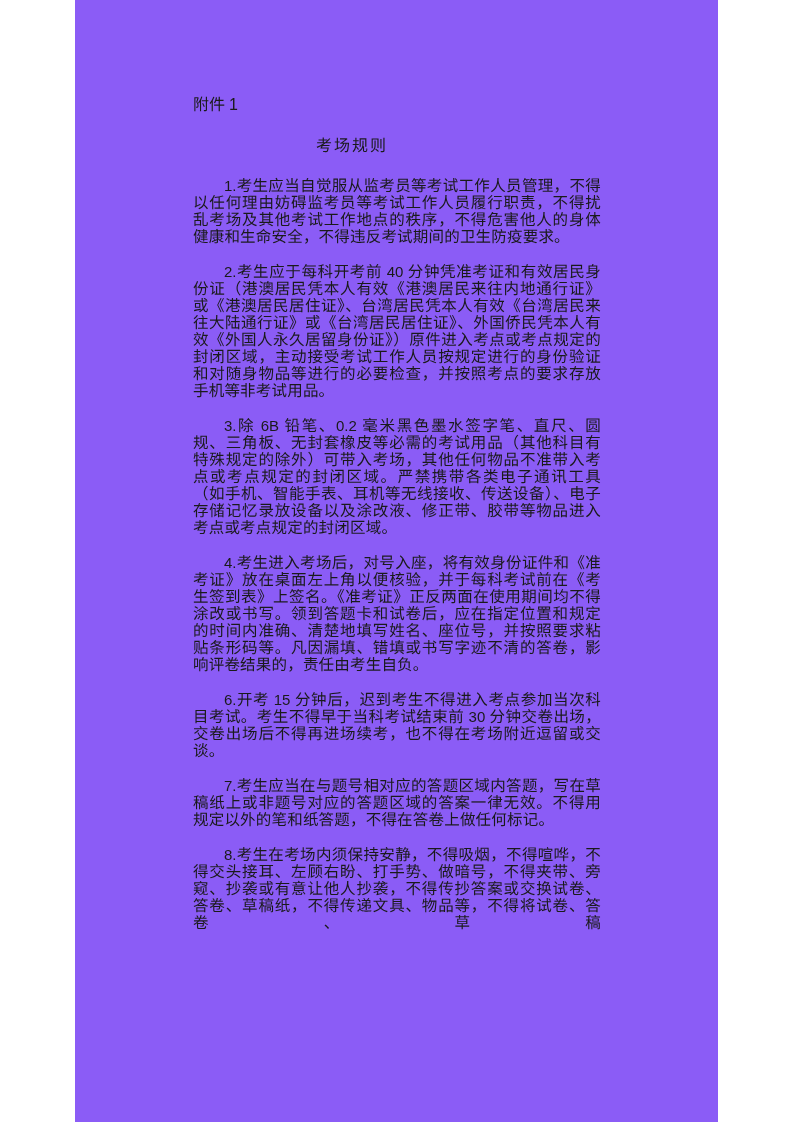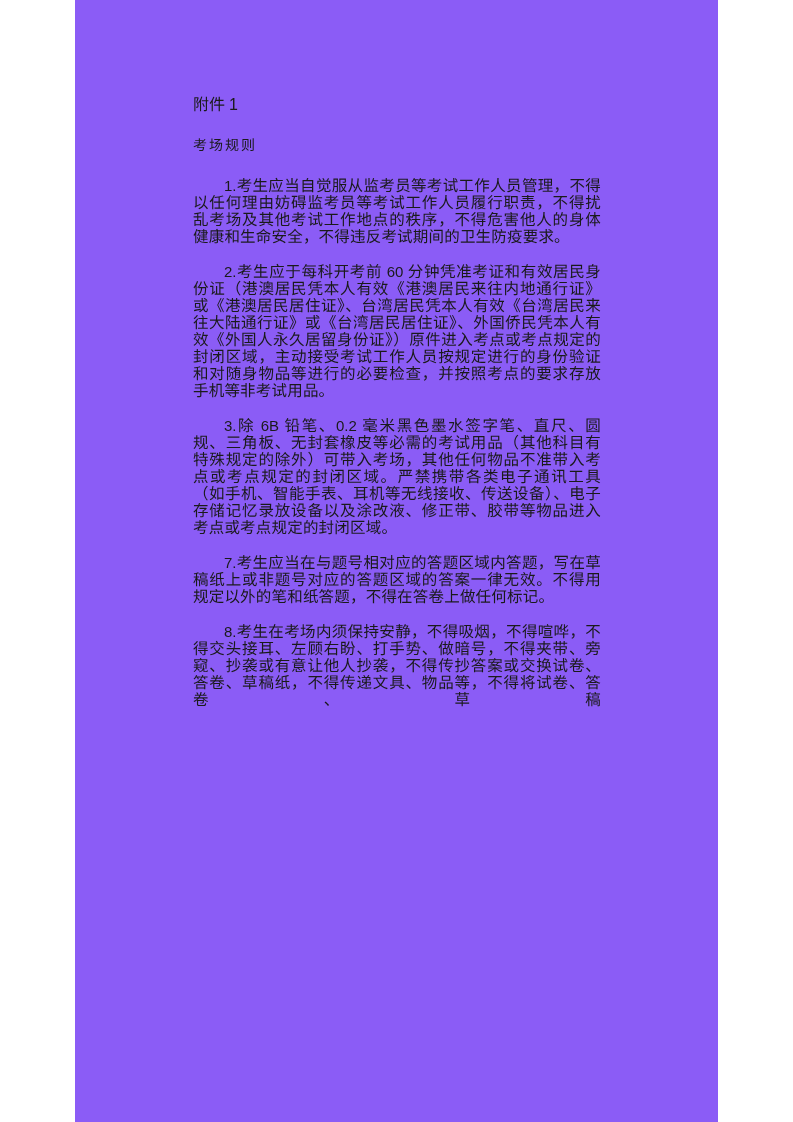--- a/index.html
+++ b/index.html
@@ -20,23 +20,24 @@
     font-family: "Liberation Serif", "DejaVu Serif", serif;
     color: #1a1a1a;
   }
   .attachment-label {
     font-size: 16px;
     line-height: 22px;
     text-align: left;
     white-space: pre;
   }
   .doc-title {
-    font-size: 14px;
+    font-size: 16px;
     line-height: 24px;
     letter-spacing: 2px;
+    text-align: center;
     margin: 18px 90px 19px 0;
     font-weight: normal;
   }
   p.body-para {
     font-size: 15.5px;
     line-height: 17px;
     margin: 0 0 18px 0;
     text-indent: 2em;
     text-align: justify;
     letter-spacing: 0.2px;
@@ -60,25 +61,27 @@
 <body>
 
 <div class="doc-page">
 
   <div class="attachment-label">附件 <span class="latin">1</span></div>
 
   <h1 class="doc-title">考场规则</h1>
 
   <p class="body-para"><span class="latin">1.</span>考生应当自觉服从监考员等考试工作人员管理，不得以任何理由妨碍监考员等考试工作人员履行职责，不得扰乱考场及其他考试工作地点的秩序，不得危害他人的身体健康和生命安全，不得违反考试期间的卫生防疫要求。</p>
 
-  <p class="body-para"><span class="latin">2.</span>考生应于每科开考前 <span class="latin">60</span> 分钟凭准考证和有效居民身份证（港澳居民凭本人有效《港澳居民来往内地通行证》或《港澳居民居住证》、台湾居民凭本人有效《台湾居民来往大陆通行证》或《台湾居民居住证》、外国侨民凭本人有效《外国人永久居留身份证》）原件进入考点或考点规定的封闭区域，主动接受考试工作人员按规定进行的身份验证和对随身物品等进行的必要检查，并按照考点的要求存放手机等非考试用品。</p>
+  <p class="body-para"><span class="latin">2.</span>考生应于每科开考前 <span class="latin">40</span> 分钟凭准考证和有效居民身份证（港澳居民凭本人有效《港澳居民来往内地通行证》或《港澳居民居住证》、台湾居民凭本人有效《台湾居民来往大陆通行证》或《台湾居民居住证》、外国侨民凭本人有效《外国人永久居留身份证》）原件进入考点或考点规定的封闭区域，主动接受考试工作人员按规定进行的身份验证和对随身物品等进行的必要检查，并按照考点的要求存放手机等非考试用品。</p>
 
   <p class="body-para"><span class="latin">3.</span>除 <span class="latin">6B</span> 铅笔、<span class="latin">0.2</span> 毫米黑色墨水签字笔、直尺、圆规、三角板、无封套橡皮等必需的考试用品（其他科目有特殊规定的除外）可带入考场，其他任何物品不准带入考点或考点规定的封闭区域。严禁携带各类电子通讯工具（如手机、智能手表、耳机等无线接收、传送设备）、电子存储记忆录放设备以及涂改液、修正带、胶带等物品进入考点或考点规定的封闭区域。</p>
 
+  <p class="body-para"><span class="latin">4.</span>考生进入考场后，对号入座，将有效身份证件和《准考证》放在桌面左上角以便核验，并于每科考试前在《考生签到表》上签名。《准考证》正反两面在使用期间均不得涂改或书写。领到答题卡和试卷后，应在指定位置和规定的时间内准确、清楚地填写姓名、座位号，并按照要求粘贴条形码等。凡因漏填、错填或书写字迹不清的答卷，影响评卷结果的，责任由考生自负。</p>
 
 
 
+  <p class="body-para"><span class="latin">6.</span>开考 <span class="latin">15</span> 分钟后，迟到考生不得进入考点参加当次科目考试。考生不得早于当科考试结束前 <span class="latin">30</span> 分钟交卷出场，交卷出场后不得再进场续考，也不得在考场附近逗留或交谈。</p>
 
   <p class="body-para"><span class="latin">7.</span>考生应当在与题号相对应的答题区域内答题，写在草稿纸上或非题号对应的答题区域的答案一律无效。不得用规定以外的笔和纸答题，不得在答卷上做任何标记。</p>
 
   <p class="body-para cut-off"><span class="latin">8.</span>考生在考场内须保持安静，不得吸烟，不得喧哗，不得交头接耳、左顾右盼、打手势、做暗号，不得夹带、旁窥、抄袭或有意让他人抄袭，不得传抄答案或交换试卷、答卷、草稿纸，不得传递文具、物品等，不得将试卷、答卷、草稿</p>
 
 </div>
 
 </body></html>

